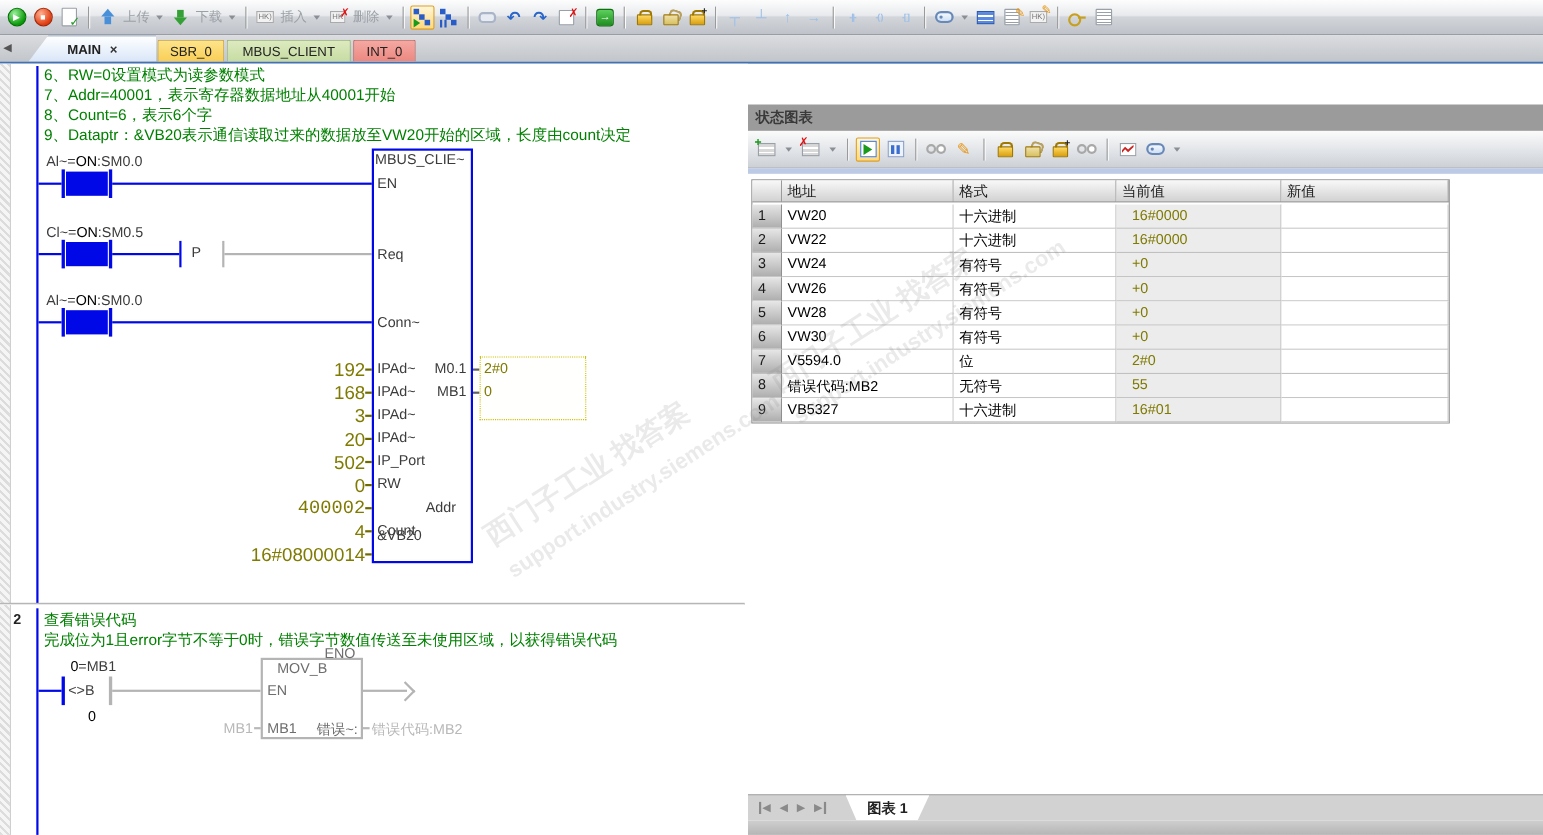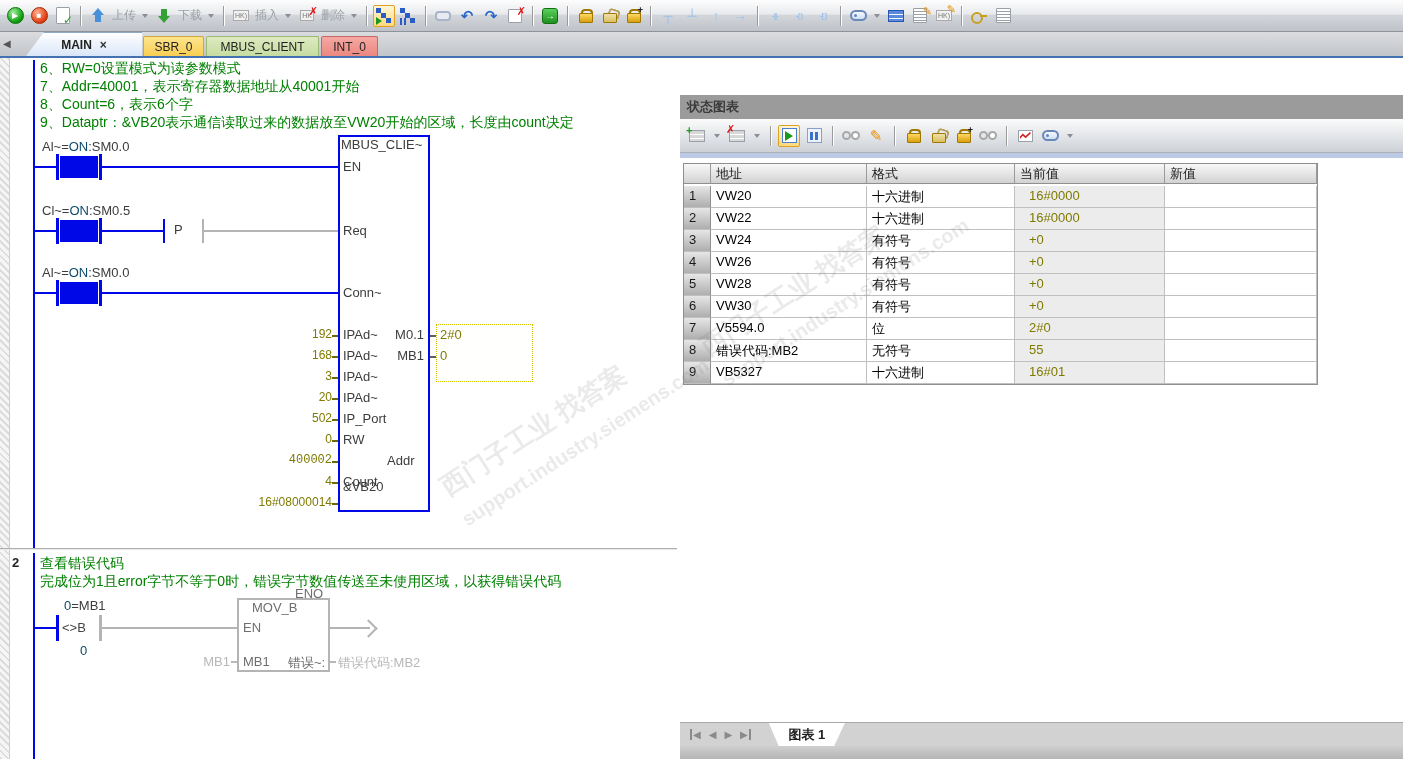--- a/index.html
+++ b/index.html
@@ -96,26 +96,26 @@
   .vbar-g { position:absolute; width:2px; background:#b4b4b4; }
   .contact { position:absolute; width:46px; height:26px; }
   .contact .bar { position:absolute; top:0; width:3px; height:26px; background:#0008e8; }
   .contact .bar.r { right:0; } .contact .bar.l { left:0; }
   .contact .fill { position:absolute; left:4px; top:2px; width:38px; height:22px; background:#0008e8; }
   .cmp { position:absolute; width:46px; height:26px; }
   .cmp .bar-l { position:absolute; left:0; top:0; width:3px; height:26px; background:#0008e8; }
   .cmp .bar-r { position:absolute; right:0; top:0; width:3px; height:26px; background:#b4b4b4; }
   .cmp .op { position:absolute; left:6px; top:5px; font-size:13px; color:#444; }
   .lad-label { position:absolute; font-size:13px; color:#3c3c3c; white-space:nowrap; }
-  .olv { color:#0c4a6e; }
+  .olv { color:#000000; }
   .blk { position:absolute; background:#fff; border:2px solid #0008e8; }
   .blk-gray { position:absolute; background:#fff; border:2px solid #b4b4b4; }
   .pin { position:absolute; font-size:13px; color:#3c3c3c; white-space:nowrap; }
   .pin-gray { position:absolute; font-size:13px; color:#6e6e6e; white-space:nowrap; }
-  .pval { position:absolute; left:170px; width:162px; text-align:right; font-size:12px;
+  .pval { position:absolute; left:170px; width:162px; text-align:right; font-size:17px;
     color:#7f7a00; white-space:nowrap; }
   .pval::after { content:""; position:absolute; right:-6px; top:8px; width:6px; height:2px; background:#6f6a00; }
   .pout { position:absolute; left:378px; width:46px; text-align:right; font-size:13px; color:#3c3c3c; }
   .stub { position:absolute; height:2px; background:#606060; }
   .stub-g { position:absolute; height:2px; background:#b8b8b8; }
   .tipbox { position:absolute; left:436px; top:266px; width:97px; height:58px;
     border:1px dotted #cfc000; background:#fffffe; }
   .tipval { position:absolute; left:440px; font-size:13px; color:#7f7a00; }
   .opnd { position:absolute; font-size:13px; color:#b8b8b8; white-space:nowrap; }
   .sepline { position:absolute; left:0; top:490px; width:677px; height:2px;

